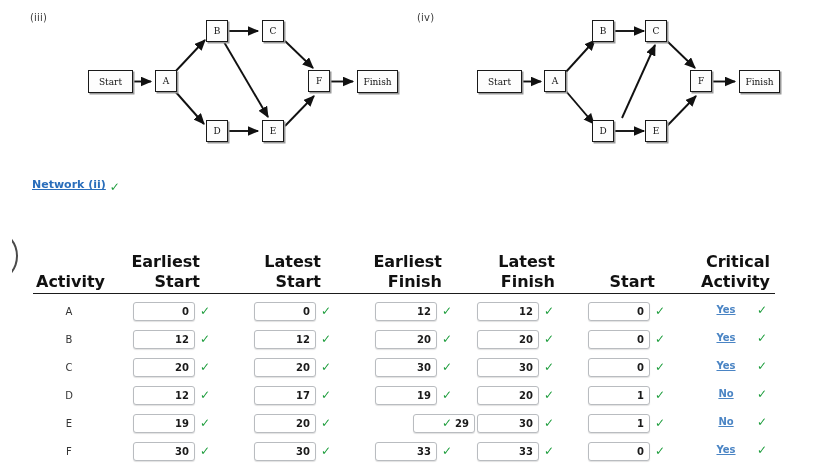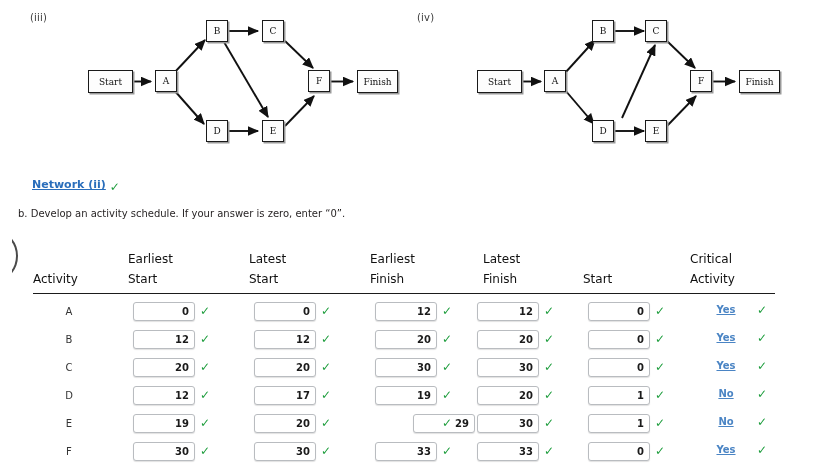--- a/index.html
+++ b/index.html
@@ -56,21 +56,21 @@
   .netlink .ck{color:#1f9e3e;text-decoration:none;display:inline-block;margin-left:4px;}
 
   
   .qtext{
     position:absolute;left:18px;top:208px;
     font-size:10px;color:#231f20;white-space:nowrap;
   }
 
   
   .sched{position:absolute;left:0;top:240px;width:822px;}
-  .hdr{position:absolute;font-size:12px;font-weight:normal;color:#111;text-align:left;}
+  .hdr{position:absolute;font-size:16px;font-weight:bold;color:#111;text-align:right;}
   .rule{position:absolute;left:33px;top:53px;width:742px;height:0;border-top:1.3px solid #1b1b1b;}
 
   .actcell{position:absolute;font-size:10px;color:#333;text-align:center;width:60px;}
 
   .inbox{
     position:absolute;
     width:62px;height:19px;box-sizing:border-box;
     border:1px solid #b9bcc0;border-radius:3px;
     background:#ffffff;
     box-shadow:0 1px 1px rgba(0,0,0,.12);
@@ -157,21 +157,20 @@
     <div class="node sq" style="left:182px;top:20px;">B</div>
     <div class="node sq" style="left:235px;top:20px;">C</div>
     <div class="node sq" style="left:182px;top:120px;">D</div>
     <div class="node sq" style="left:235px;top:120px;">E</div>
     <div class="node sq" style="left:280px;top:70px;">F</div>
     <div class="node finish" style="left:329px;top:70px;">Finish</div>
   </div>
 
   <a href="#" class="netlink"><span>Network (ii)</span><span class="ck">✓</span></a>
 
-  <div class="qtext">b. Develop an activity schedule. If your answer is zero, enter “0”.</div>
 
   <div class="sched">
 
     <div class="hdr" style="left:33px;top:12px;width:72px;"></div>
     <div class="hdr" style="left:33px;top:32px;width:72px;">Activity</div>
 
     <div class="hdr" style="left:128px;top:12px;width:72px;">Earliest</div>
     <div class="hdr" style="left:128px;top:32px;width:72px;">Start</div>
 
     <div class="hdr" style="left:249px;top:12px;width:72px;">Latest</div>

